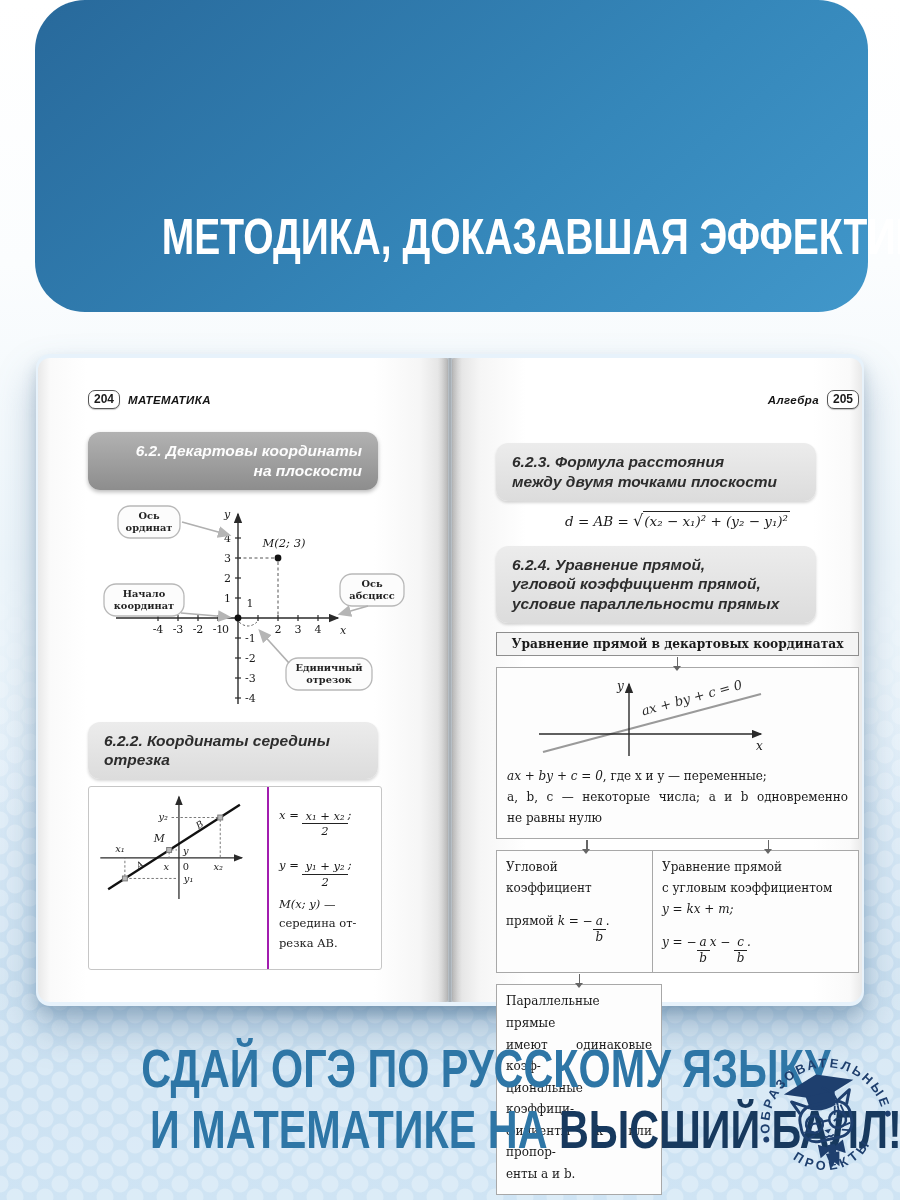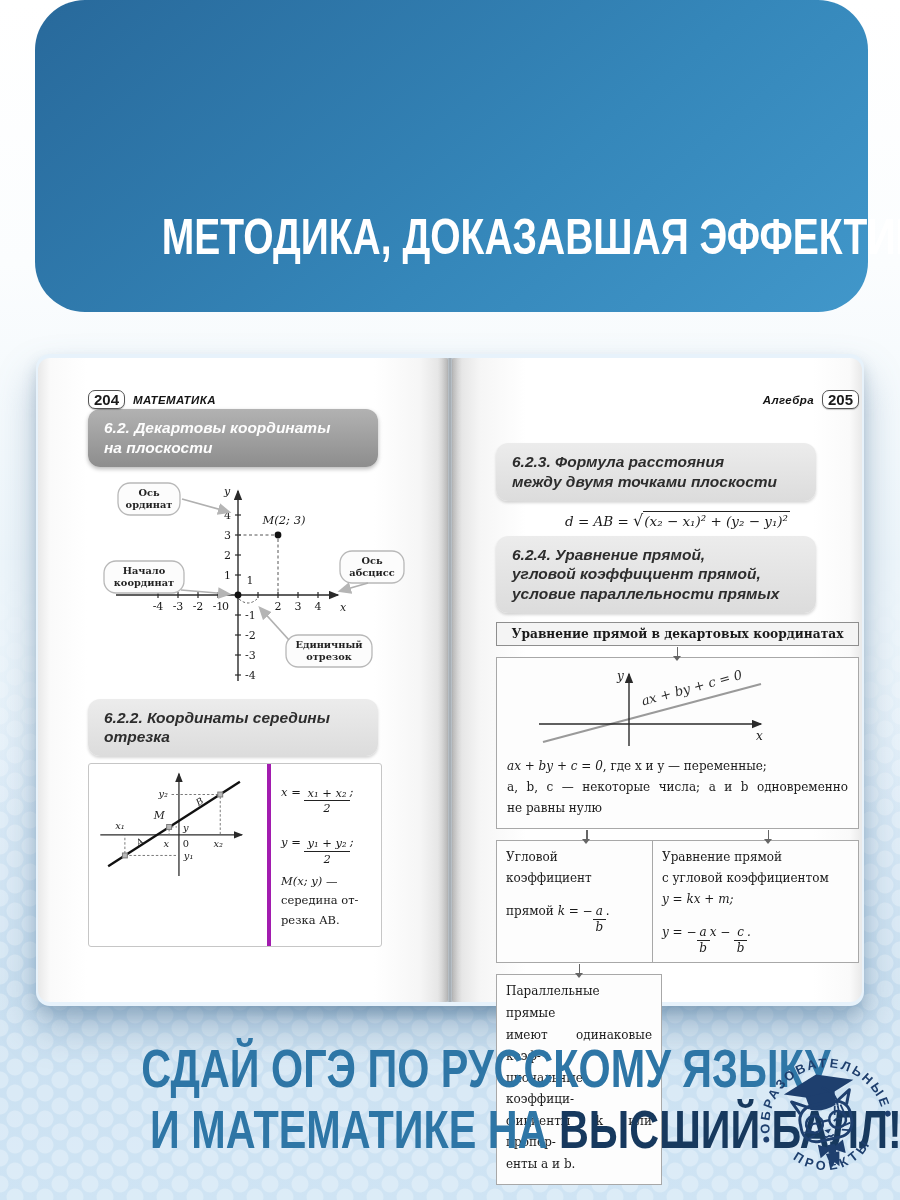--- a/index.html
+++ b/index.html
@@ -31,42 +31,42 @@
     background:linear-gradient(90deg,#e9e9e9 0%,#fafafa 3%,#ffffff 12%,#ffffff 82%,#f6f6f6 93%,#e3e3e3 98.5%,#d2d2d2 100%);}
   .page-right{left:416px;border-radius:2px 12px 12px 2px;
     background:linear-gradient(270deg,#e9e9e9 0%,#fafafa 3%,#ffffff 12%,#ffffff 82%,#f6f6f6 93%,#e3e3e3 98.5%,#d2d2d2 100%);}
   .spine-shadow{position:absolute;left:402px;top:4px;width:24px;height:644px;
     background:linear-gradient(90deg,rgba(50,50,50,0) 0%,rgba(50,50,50,.16) 38%,rgba(35,35,35,.36) 50%,rgba(50,50,50,.16) 62%,rgba(50,50,50,0) 100%);}
   .pl-content{position:absolute;left:50px;top:32px;width:344px;}
   .pr-content{position:absolute;left:44px;top:32px;width:363px;}
   
   .phead{display:flex;align-items:center;gap:8px;}
   .phead.right{justify-content:flex-end;}
-  .badge{border:1.5px solid #555;border-radius:7px;padding:0 5px;font-size:15px;font-weight:bold;
+  .badge{border:1.5px solid #555;border-radius:7px;padding:0 5px;font-size:12px;font-weight:bold;
     background:#fff;color:#1a1a1a;box-shadow:0 1px 1px rgba(0,0,0,.22);line-height:17px;}
   .subject{font-style:italic;font-weight:bold;font-size:11.5px;color:#141414;letter-spacing:.4px;}
   
   .sec{border-radius:12px;padding:9px 16px;font-weight:bold;font-style:italic;font-size:15.5px;line-height:1.28;}
-  .sec-dark{width:258px;color:#fdfdfd;
-    background:linear-gradient(180deg,#b2b2b2,#8d8d8d);box-shadow:0 2px 4px rgba(0,0,0,.28);}
+  .sec-dark{width:258px;margin-top:23px;color:#fdfdfd;
+    background:linear-gradient(180deg,#b2b2b2,#8d8d8d);box-shadow:0 2px 4px rgba(0,0,0,.28);text-align:right;}
   .sec-light{color:#2d2d2d;background:linear-gradient(180deg,#ececec,#dcdcdc);box-shadow:0 2px 3px rgba(0,0,0,.16);}
   .sl-1{width:258px;margin-top:5px;}
   
   .ser{font-family:"DejaVu Serif","Liberation Serif",serif;color:#1a1a1a;}
   .it{font-style:italic;}
   .frac{display:inline-block;vertical-align:middle;text-align:center;line-height:1.05;}
   .frac .num{display:block;border-bottom:1.2px solid #222;padding:0 3px 1px;margin-top:16px;}
   .frac .den{display:block;padding-top:1px;}
-  .dist-formula{margin:10px auto 6px;text-align:center;font-size:13.5px;}
+  .dist-formula{margin:10px auto 16px;text-align:center;font-size:13.5px;}
   .sqrt-sym{font-size:16px;font-style:normal;}
   .radicand{border-top:1.4px solid #222;padding:1px 2px 0 1px;}
   
   .box622{margin-top:7px;width:292px;border:1px solid #c6c6c6;border-radius:3px;background:#fff;
     display:flex;min-height:118px;}
-  .box622 .dcol{width:176px;padding:2px 0 0 2px;border-right:4px solid #a21caf;}
+  .box622 .dcol{width:176px;padding:2px 0 0 2px;border-right:2px solid #a21caf;}
   .box622 .fcol{flex:1;padding:7px 9px 0 10px;font-size:11.5px;}
   .m-line{margin-bottom:7px;}
   
   .fheader{margin-top:9px;border:1px solid #8e8e8e;background:#f4f4f4;text-align:center;
     font-weight:bold;font-size:12.2px;padding:4px 10px;}
   .fbox{border:1px solid #a8a8a8;background:#fdfdfd;}
   .fbox1{padding:4px 10px 8px;}
   .fbox1 p{margin:3px 0;font-size:12px;line-height:1.5;}
   .frow{display:flex;}
   .fcell{padding:6px 9px 8px;font-size:12px;line-height:1.75;}
@@ -311,21 +311,21 @@
 
       <div class="fbox frow">
         <div class="fcell fcell-l ser">
           <div class="jline">Угловой коэффициент</div>
           <div>
             <span>прямой </span><span class="it">k = −</span><span class="frac it"><span class="num">a</span><span class="den">b</span></span><span>.</span>
           </div>
         </div>
         <div class="fcell fcell-r ser">
           <div>Уравнение прямой</div>
-          <div>с угловой коэффициентом</div>
+          <div>с угловым коэффициентом</div>
           <div class="it">y = kx + m;</div>
           <div class="it">
             <span>y = −</span><span class="frac"><span class="num">a</span><span class="den">b</span></span><span>x − </span><span class="frac"><span class="num">c</span><span class="den">b</span></span><span>.</span>
           </div>
         </div>
       </div>
 
       <div class="arrow-row">
         <div class="slot" style="width:46%">
             <div class="va"></div>

